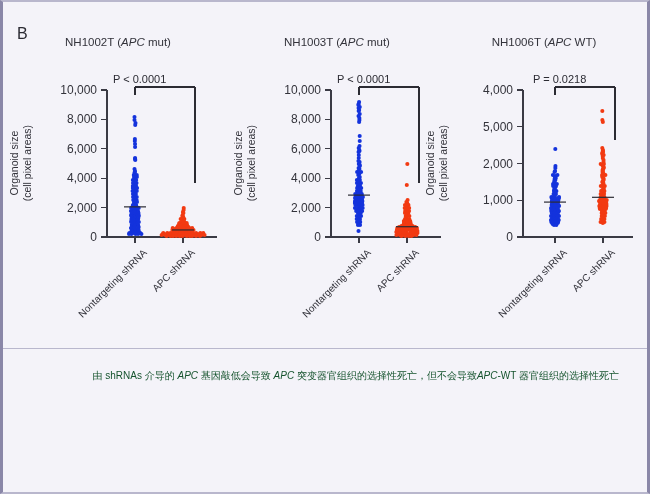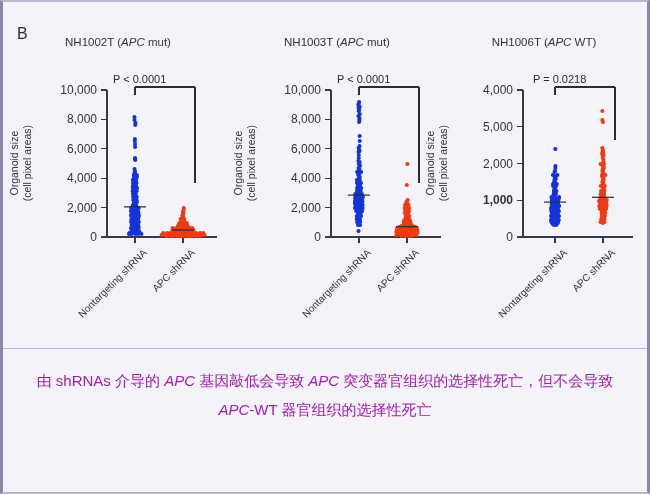--- a/index.html
+++ b/index.html
@@ -58,22 +58,22 @@
     text-align:right;
   }
   svg.plot{position:absolute;left:0;top:0;overflow:visible;}
   
   #caption-divider{
     position:absolute;left:0;top:346px;width:644px;height:0;
     border-top:1px solid #b9b7cd;
   }
   #caption{
     position:absolute;left:28px;top:364px;width:588px;
-    font-size:15px;line-height:1.95;color:#a21caf;
-    text-align:center;
+    font-size:10px;line-height:1.95;color:#14532d;
+    text-align:right;
   }
   #caption i{font-style:italic;}
 </style>
 </head>
 <body>
 
 <div id="figure-root">
 
   <div id="panel-letter">B</div>
 
@@ -639,21 +639,21 @@
         <div class="xtick-label" style="left: 182px; top: 229px; width: 120px; margin-left: -120px;">APC shRNA</div>
       </div>
       <div class="panel" style="left: 432px; width: 218px;">
         <div class="panel-title"><span>NH1006T (</span><i>APC</i><span> WT)</span></div>
         <div class="ylabel" style="width: 150px; left: -73px; top: 131.5px;">
           <div>Organoid size</div>
           <div>(cell pixel areas)</div>
         </div>
         <div class="pval" style="left: 98px; top: 55px;">P = 0.0218</div>
         <div class="ytick-label" style="right: 140px; top: 219px;">0</div>
-        <div class="ytick-label" style="right: 140px; top: 182.25px; font-weight: bold;">1,000</div>
+        <div class="ytick-label" style="right: 140px; top: 182.25px;">1,000</div>
         <div class="ytick-label" style="right: 140px; top: 145.5px;">2,000</div>
         <div class="ytick-label" style="right: 140px; top: 108.75px;">5,000</div>
         <div class="ytick-label" style="right: 140px; top: 72px;">4,000</div>
         <svg class="plot" width="218" height="340">
           <line x1="88" y1="72" x2="88" y2="219" stroke="#3a3a44" stroke-width="1.5" shape-rendering="crispEdges"></line>
           <line x1="88" y1="219" x2="198" y2="219" stroke="#3a3a44" stroke-width="1.5" shape-rendering="crispEdges"></line>
           <line x1="82" y1="219" x2="88" y2="219" stroke="#3a3a44" stroke-width="1.3" shape-rendering="crispEdges"></line>
           <line x1="82" y1="182.25" x2="88" y2="182.25" stroke="#3a3a44" stroke-width="1.3" shape-rendering="crispEdges"></line>
           <line x1="82" y1="145.5" x2="88" y2="145.5" stroke="#3a3a44" stroke-width="1.3" shape-rendering="crispEdges"></line>
           <line x1="82" y1="108.75" x2="88" y2="108.75" stroke="#3a3a44" stroke-width="1.3" shape-rendering="crispEdges"></line>

